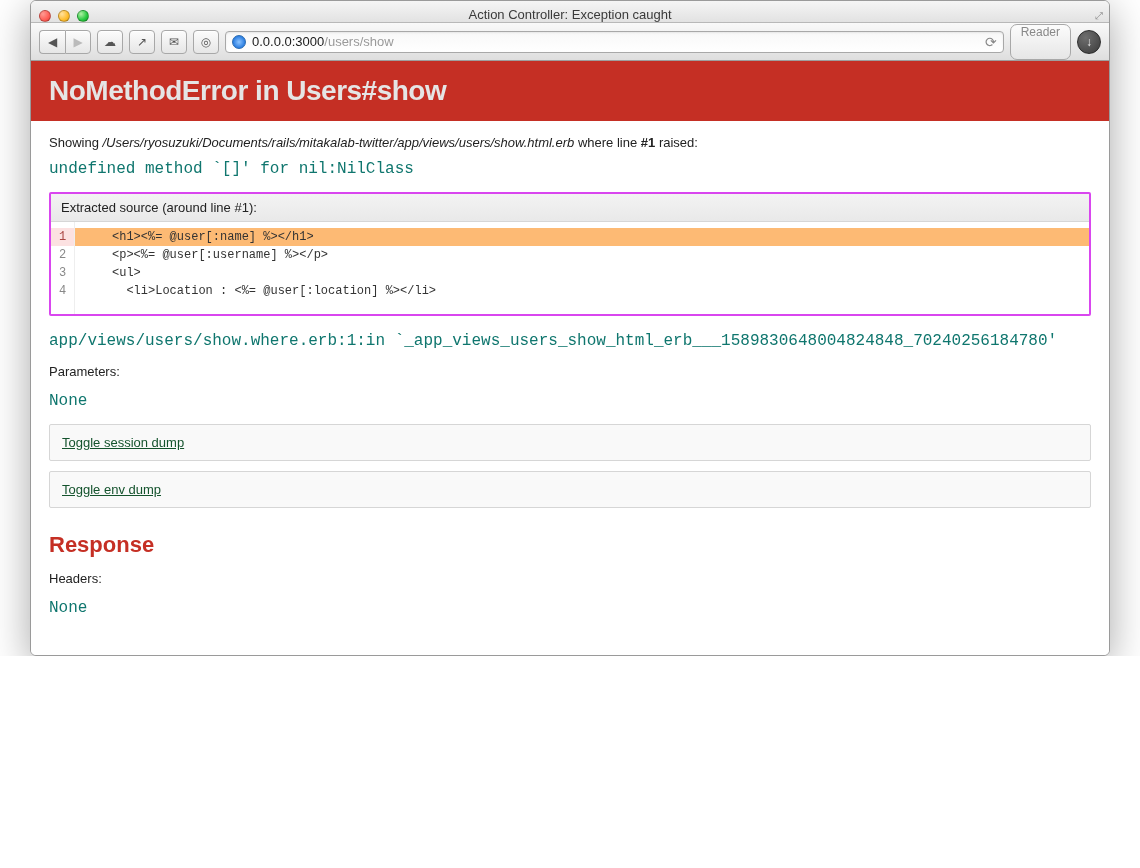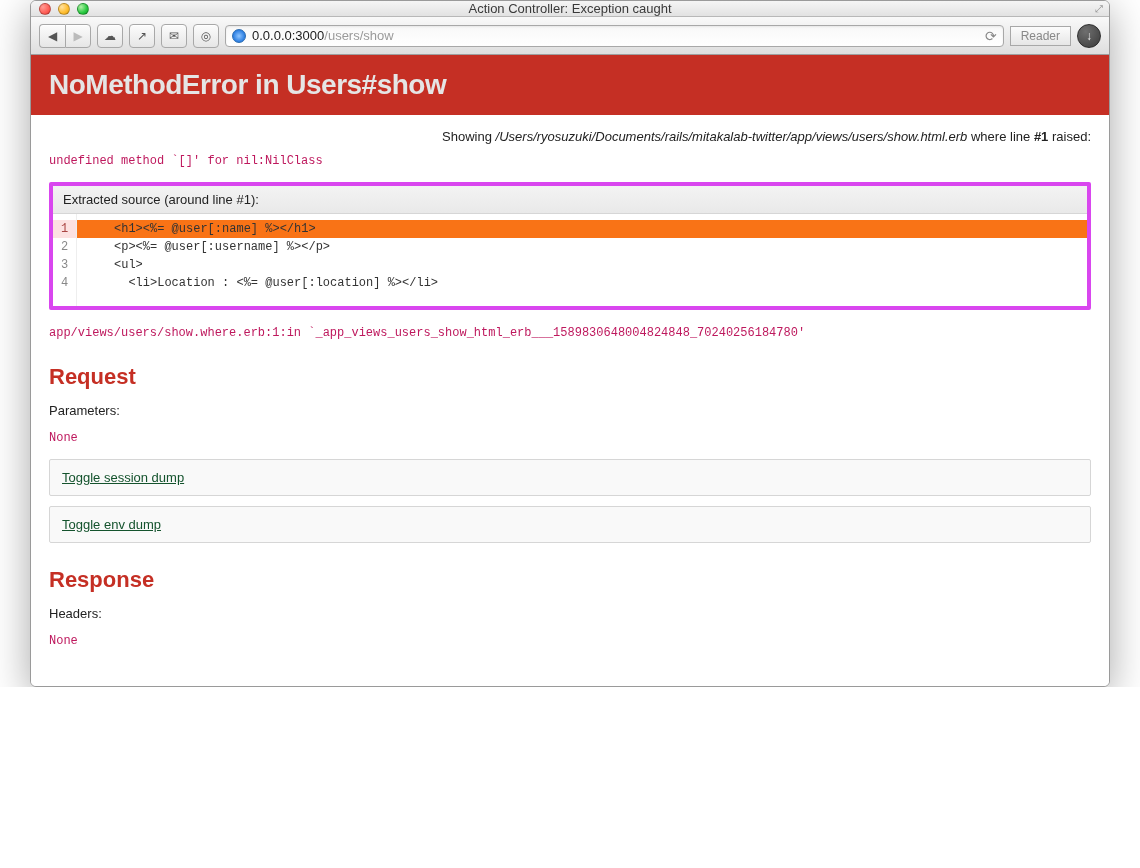--- a/index.html
+++ b/index.html
@@ -15,25 +15,25 @@
     width: 1080px;
     margin: 0 auto;
     border: 1px solid #9a9a9a;
     border-radius: 6px;
     overflow: hidden;
     box-shadow: 0 10px 40px rgba(0,0,0,0.35);
     background: #fff;
   }
   
   .titlebar {
-    height: 16px;
+    height: 22px;
     background: linear-gradient(to bottom, #f5f5f5 0%, #e2e2e2 100%);
     border-bottom: 1px solid #b8b8b8;
     display: flex;
-    align-items: center;
+    align-items: flex-end;
     position: relative;
     font-size: 13px;
     color: #444;
   }
   .traffic-lights {
     display: flex;
     gap: 7px;
     padding-left: 8px;
     align-items: center;
   }
@@ -108,62 +108,62 @@
     background: radial-gradient(circle at 50% 50%, #8ec5ff 0%, #2a7de1 70%);
     border: 1px solid #2a6bb0;
     margin-right: 6px;
     flex-shrink: 0;
   }
   .address-host { color: #1a1a1a; }
   .address-path { color: #9a9a9a; }
   .refresh-icon { margin-left: auto; color: #888; font-size: 14px; }
 
   .reader-btn {
-    height: 20px;
+    height: 36px;
     padding: 0 10px;
     background: linear-gradient(to bottom, #fcfcfc, #e6e6e6);
     border: 1px solid #a8a8a8;
-    border-radius: 0;
+    border-radius: 7px;
     font-size: 12px;
     color: #888;
-    display: inline-flex; align-items: center;
+    display: inline-flex; 
   }
 
   
   .page {
     background: #fff;
   }
   .error-header {
     background: #c52f24;
     color: #e5e5e5;
     padding: 14px 18px;
   }
   .error-header h1 {
     margin: 0;
     font-size: 28px;
     font-weight: bold;
     letter-spacing: -0.5px;
   }
   .content {
     padding: 14px 18px 24px 18px;
   }
-  .showing-line { font-size: 13px; margin-bottom: 10px; text-align: right; }
+  .showing-line { font-size: 13px; margin-bottom: 10px; }
   .showing-line .path { font-style: italic; }
   .showing-line .line-no { font-weight: bold; }
 
   pre.mono {
     font-family: Menlo, Monaco, "Courier New", monospace;
-    font-size: 12px;
+    font-size: 16px;
     margin: 0 0 14px 0;
     white-space: pre;
-    color: #be185d;
+    color: #0f766e;
   }
 
   .source-extract {
-    border: 4px solid #d946ef;
+    border: 2px solid #d946ef;
     border-radius: 2px;
     margin-bottom: 16px;
   }
   .source-extract .hdr {
     background: linear-gradient(to bottom, #f3f3f3, #e9e9e9);
     border-bottom: 1px solid #d6d6d6;
     padding: 6px 10px;
     font-size: 13px;
   }
   .source-table {
@@ -175,21 +175,21 @@
   .source-table td { padding: 2px 8px; white-space: pre; }
   .line-num-cell {
     width: 18px;
     text-align: right;
     color: #888;
     background: #fff;
     border-right: 1px solid #eee;
   }
   .code-cell { color: #333; }
   .source-table tr.highlight .line-num-cell { background: #fce1e1; color: #a94442;}
-  .source-table tr.highlight .code-cell { background: #f97316; }
+  .source-table tr.highlight .code-cell { background: #fdba74; }
   .source-pad { height: 14px; }
   .source-top-pad { height: 6px; }
 
   .trace-links {
     font-size: 13px;
     margin: 10px 0 8px 0;
   }
   .trace-links a { color: #c52f24; text-decoration: underline; }
   .trace-links .sep { color: #333; padding: 0 4px; }
 
@@ -320,21 +320,20 @@
                 <td class="code-cell"></td>
               </tr>
         </tbody>
           </table>
       </div>
 
 
 
       <pre class="mono">app/views/users/show.where.erb:1:in `_app_views_users_show_html_erb___1589830648004824848_70240256184780'</pre>
 
-      <h2 class="section">Request</h2>
       <p>
         <span class="label-strong">Parameters</span><span>:</span>
       </p>
       <pre class="mono">None</pre>
 
       <div class="toggle-box">
         <a href="#">Toggle session dump</a>
       </div>
       <div class="toggle-box">
         <a href="#">Toggle env dump</a>

